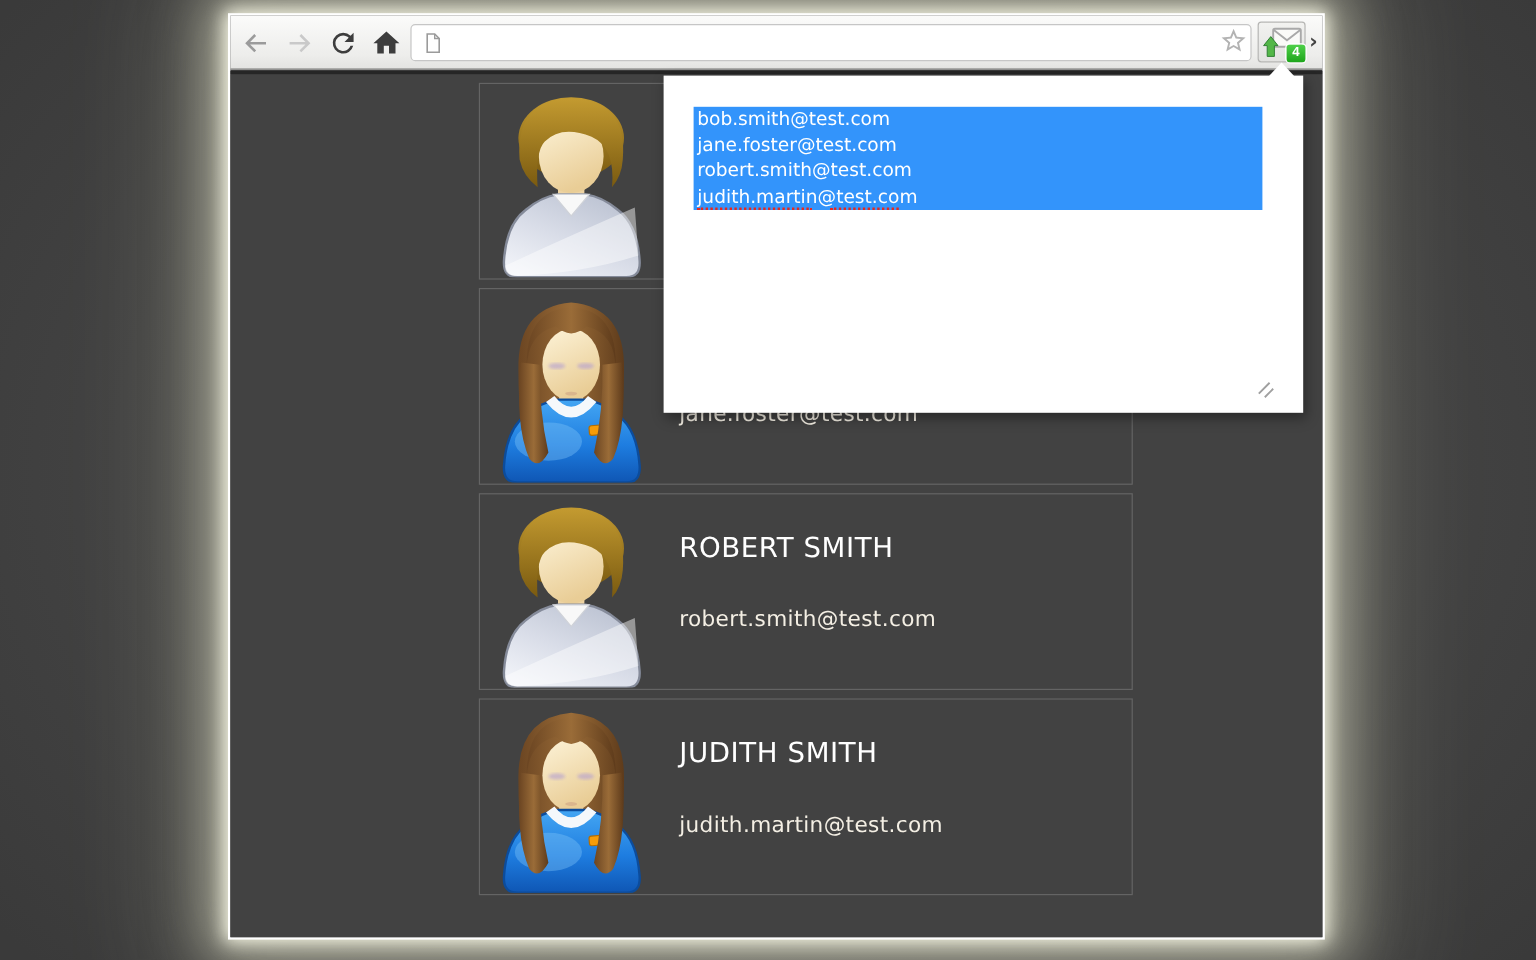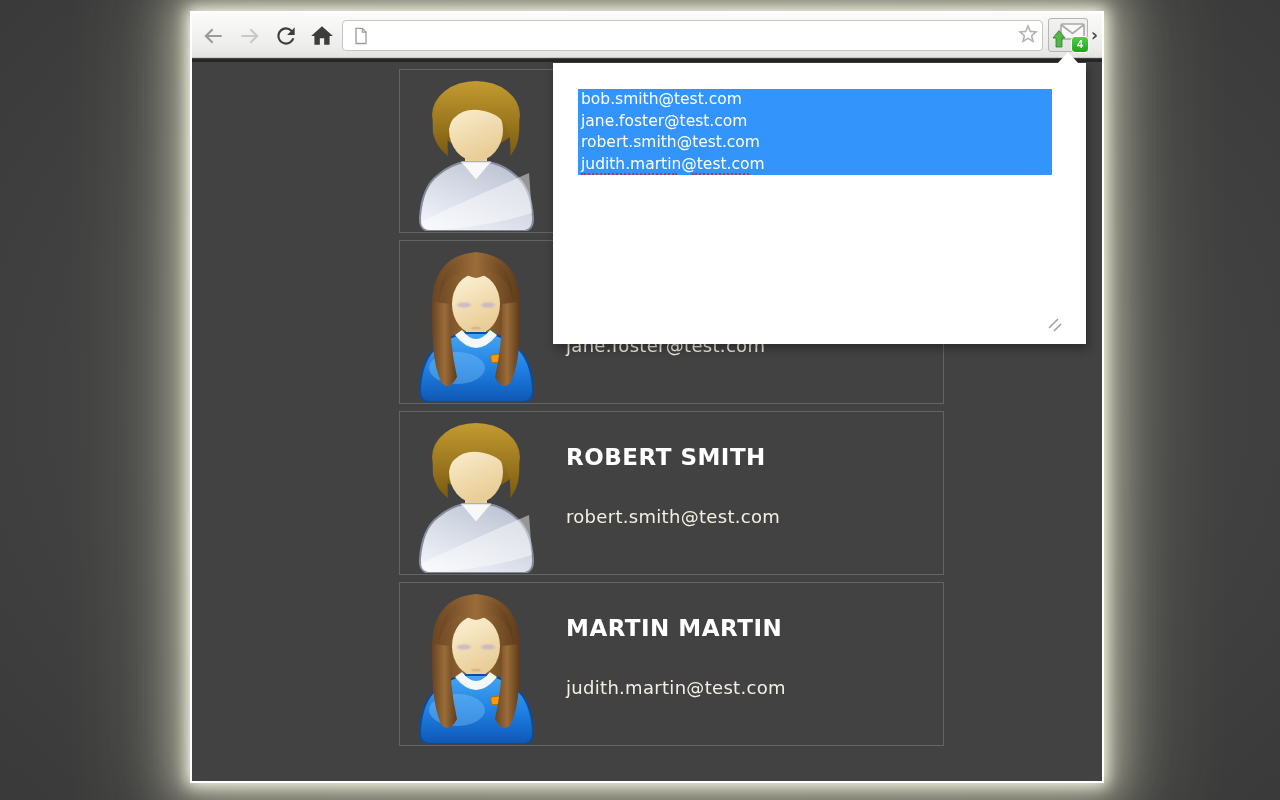--- a/index.html
+++ b/index.html
@@ -52,21 +52,21 @@
   }
   .chevron { position:absolute; left:899px; top:12px; font-size:17px; font-weight:bold; color:#444; cursor:pointer; }
 
   
   .content { position:absolute; left:0; top:49px; width:910px; height:719px; background:#424242; }
   .card {
     position:absolute; left:207px; width:545px; height:164px;
     border:1px solid #646464; background:#424242; z-index:1;
   }
   .card .avatar { position:absolute; left:5px; top:3px; width:143px; height:158px; }
-  .cname  { position:absolute; left:166px; top:32px; font-size:23px; font-weight:bold; letter-spacing:0.5px; color:#ffffff; }
+  .cname  { position:absolute; left:166px; top:32px; font-size:23px; font-weight:normal; letter-spacing:0.5px; color:#ffffff; }
   .cemail { position:absolute; left:166px; top:94px; font-size:18px; letter-spacing:0.3px; color:#f4efe4; }
 
   
   .caret {
     position:absolute; left:865px; top:39px; width:0; height:0; z-index:11;
     border-left:11px solid transparent; border-right:11px solid transparent; border-bottom:12px solid #ffffff;
   }
   .popup {
     position:absolute; left:361px; top:50px; width:533px; height:281px;
     background:#ffffff; z-index:10; box-shadow: 2px 4px 10px rgba(0,0,0,0.38);
@@ -217,21 +217,21 @@
             <use href="#av-male"></use>
           </svg>
         <div class="cname">ROBERT SMITH</div>
         <div class="cemail">robert.smith@test.com</div>
       </div>
 
       <div class="card" style="top:520px">
         <svg class="avatar">
             <use href="#av-female"></use>
           </svg>
-        <div class="cname">MARTIN MARTIN</div>
+        <div class="cname">JUDITH SMITH</div>
         <div class="cemail">judith.martin@test.com</div>
       </div>
     </div>
 
     <div class="caret"></div>
     <div class="popup">
       <div class="ta">
         <div class="sel">
           <div class="eline">bob.smith@test.com</div>
           <div class="eline">jane.foster@test.com</div>

